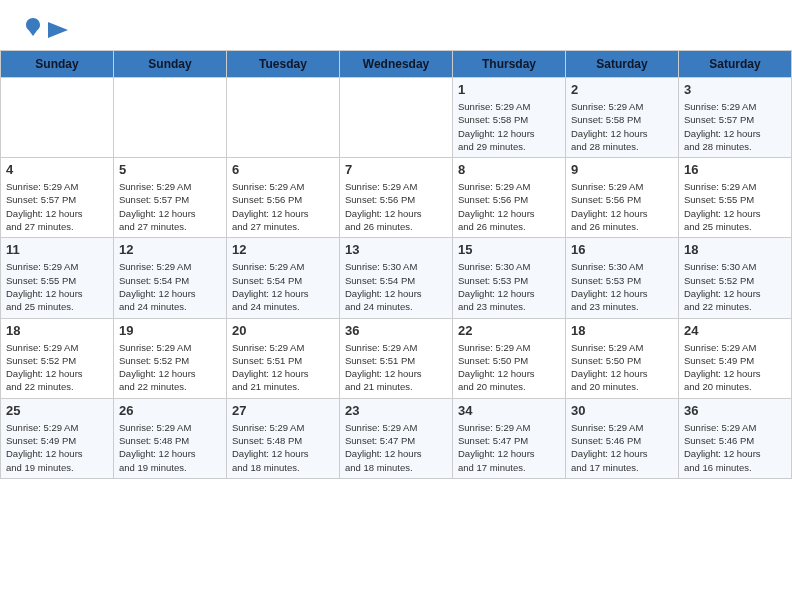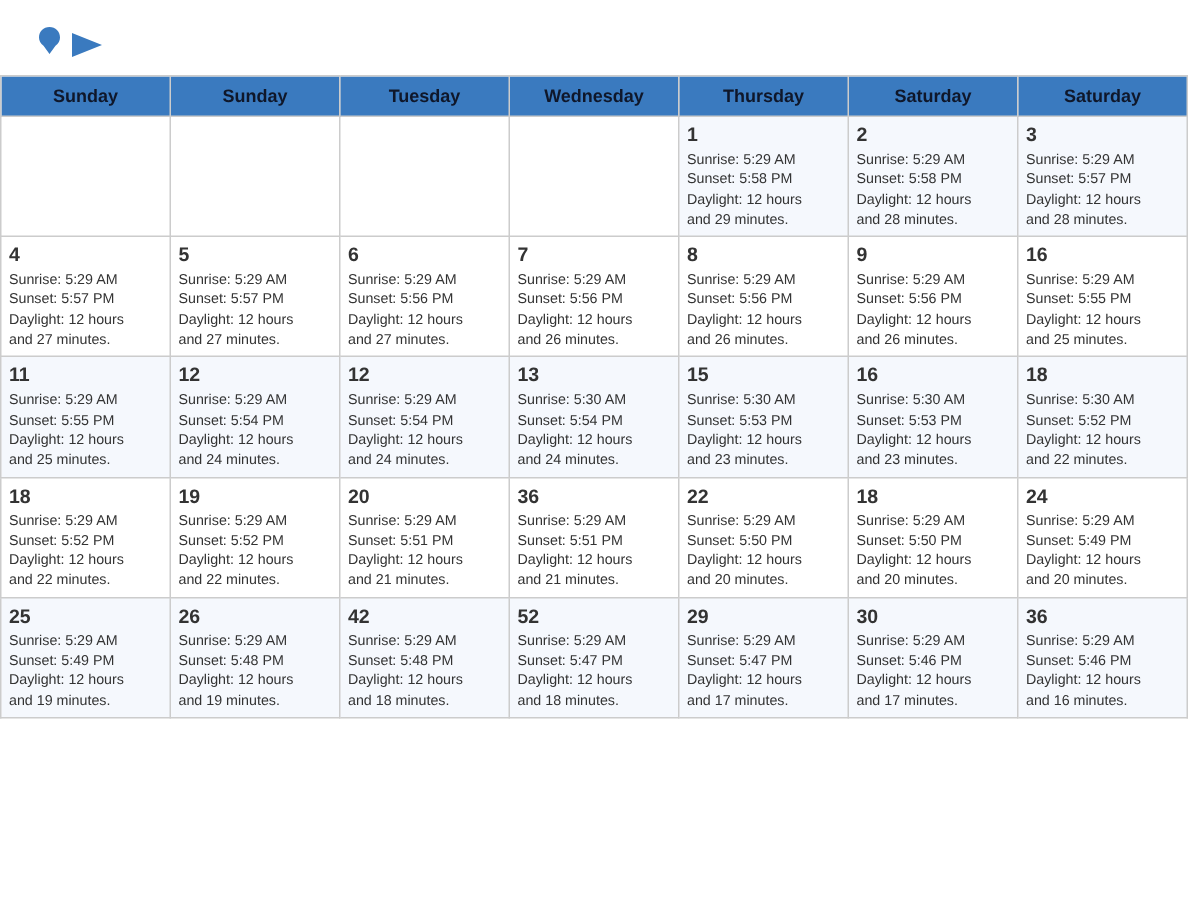--- a/index.html
+++ b/index.html
@@ -252,35 +252,35 @@
 and 19 minutes.</div>
           </td>
           <td>
             <span class="day-num">26</span>
             <div class="day-info" style="white-space: pre-line;">Sunrise: 5:29 AM
 Sunset: 5:48 PM
 Daylight: 12 hours
 and 19 minutes.</div>
           </td>
           <td>
-            <span class="day-num">42</span>
+            <span class="day-num">27</span>
             <div class="day-info" style="white-space: pre-line;">Sunrise: 5:29 AM
 Sunset: 5:48 PM
 Daylight: 12 hours
 and 18 minutes.</div>
           </td>
           <td>
-            <span class="day-num">52</span>
+            <span class="day-num">23</span>
             <div class="day-info" style="white-space: pre-line;">Sunrise: 5:29 AM
 Sunset: 5:47 PM
 Daylight: 12 hours
 and 18 minutes.</div>
           </td>
           <td>
-            <span class="day-num">29</span>
+            <span class="day-num">34</span>
             <div class="day-info" style="white-space: pre-line;">Sunrise: 5:29 AM
 Sunset: 5:47 PM
 Daylight: 12 hours
 and 17 minutes.</div>
           </td>
           <td>
             <span class="day-num">30</span>
             <div class="day-info" style="white-space: pre-line;">Sunrise: 5:29 AM
 Sunset: 5:46 PM
 Daylight: 12 hours

